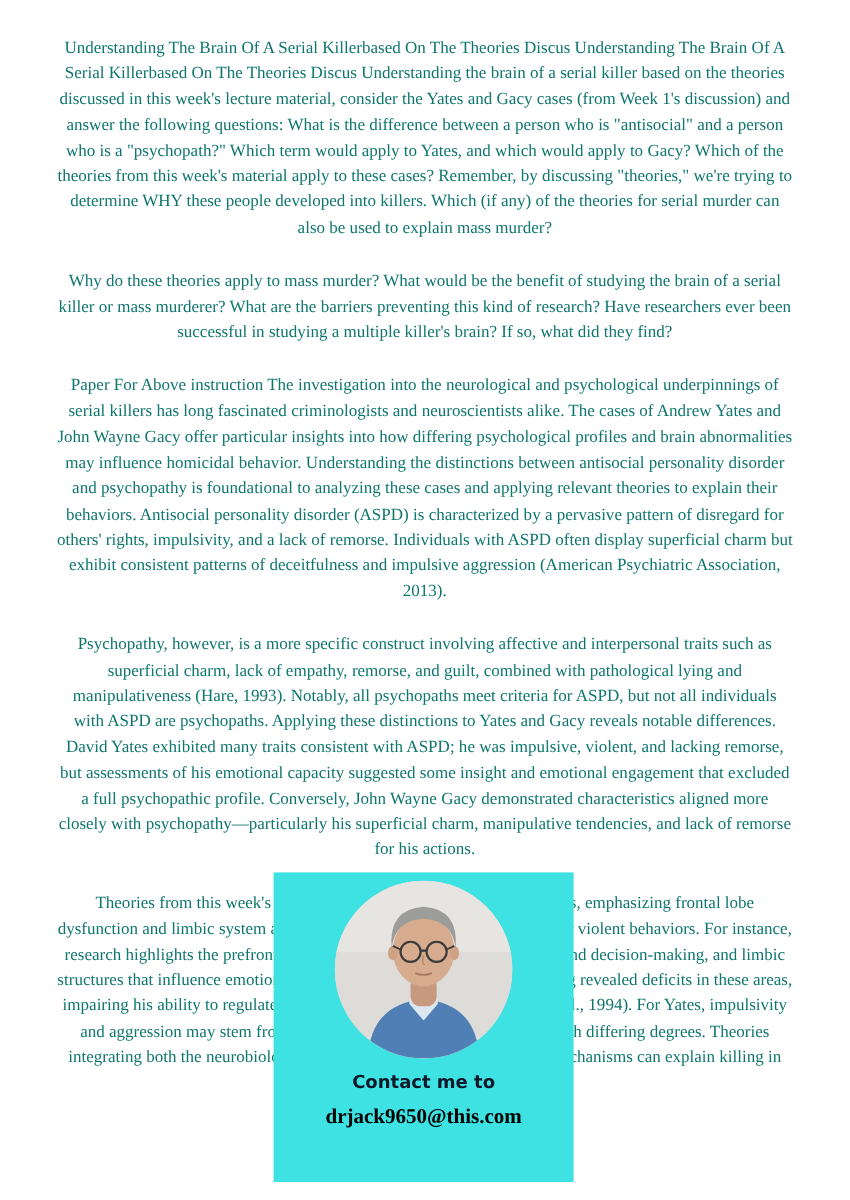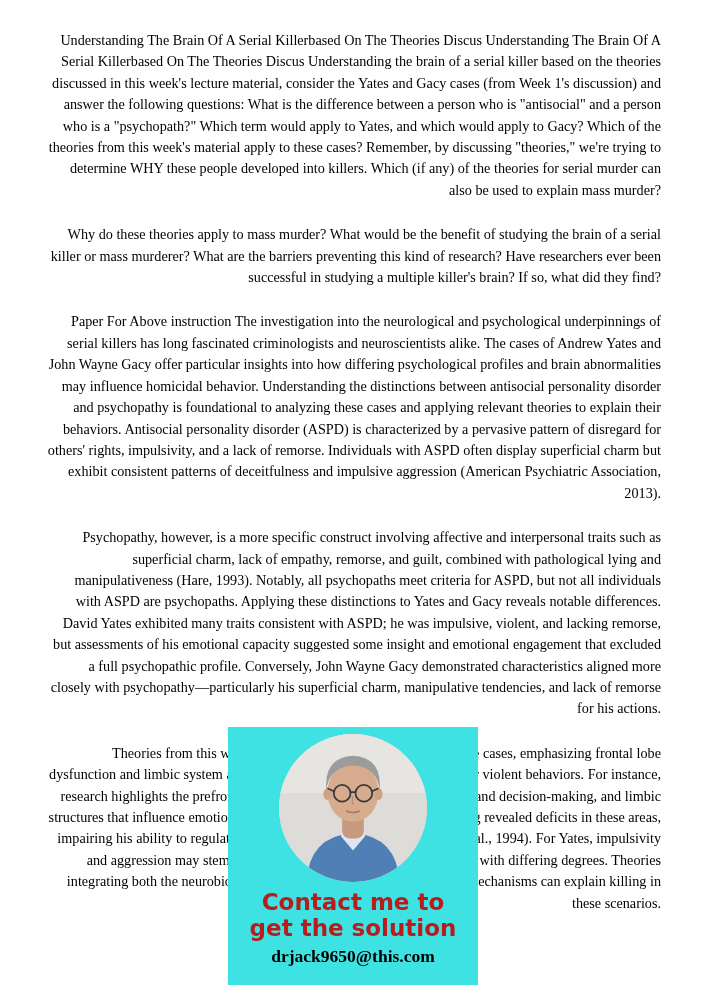--- a/index.html
+++ b/index.html
@@ -11,22 +11,22 @@
     overflow: hidden;
     font-family: "Liberation Serif", serif;
   }
   .doc-text {
     position: absolute;
     left: 47px;
     top: 30px;
     width: 614px;
     font-size: 14.2px;
     line-height: 21.4px;
-    color: #000000;
-    text-align: right;
+    color: #0f766e;
+    text-align: center;
   }
   .doc-text p { margin: 0 0 23px 0; }
   .contact-card {
     position: absolute;
     left: 228px;
     top: 727px;
     width: 250px;
     height: 258px;
     background: #3ee2e2;
     display: flex;
@@ -39,24 +39,24 @@
     height: 148px;
     border-radius: 50%;
     overflow: hidden;
     margin-top: 7px;
     background: #dddcd8;
     flex: 0 0 auto;
   }
   .contact-heading {
     font-family: "DejaVu Sans", sans-serif;
     font-weight: bold;
-    font-size: 23px;
+    font-size: 15px;
     line-height: 26px;
-    color: #b91c1c;
-    text-align: center;
+    color: #0f172a;
+    text-align: left;
     margin-top: 7px;
   }
   .contact-email {
     font-family: "Liberation Serif", serif;
     font-weight: bold;
     font-size: 17.5px;
     color: #000000;
     text-align: center;
     margin-top: 5px;
   }
@@ -97,18 +97,17 @@
         <circle cx="86" cy="60" r="8.5" fill="none" stroke="#3a3a3a" stroke-width="1.8"></circle>
         <path d="M72.5 59 L77.5 59" stroke="#3a3a3a" stroke-width="1.8" fill="none"></path>
         <path d="M55.5 58 L49 55 M94.5 58 L101 55" stroke="#3a3a3a" stroke-width="1.5" fill="none"></path>
 
         <path d="M75 63 Q73 70 76 71" stroke="#b58a6e" stroke-width="1.3" fill="none"></path>
         <path d="M68 78 Q75 81 82 78" stroke="#a87863" stroke-width="1.5" fill="none"></path>
       </svg>
     </div>
     <div class="contact-heading">
       <div>Contact me to</div>
-      <div>get the solution</div>
     </div>
     <div class="contact-email">drjack9650@this.com</div>
   </div>
 
 </div>
 
 </body></html>

